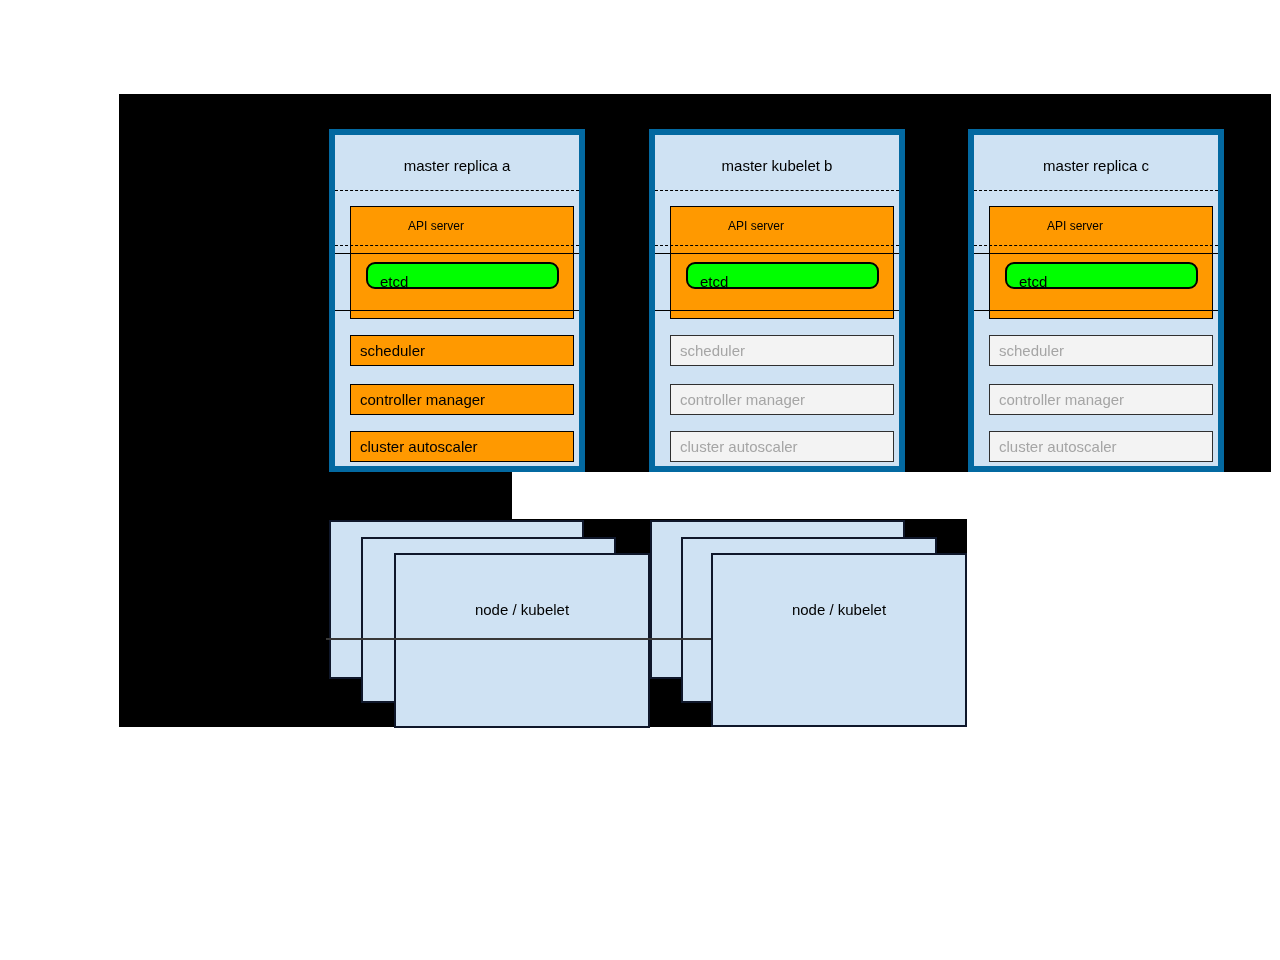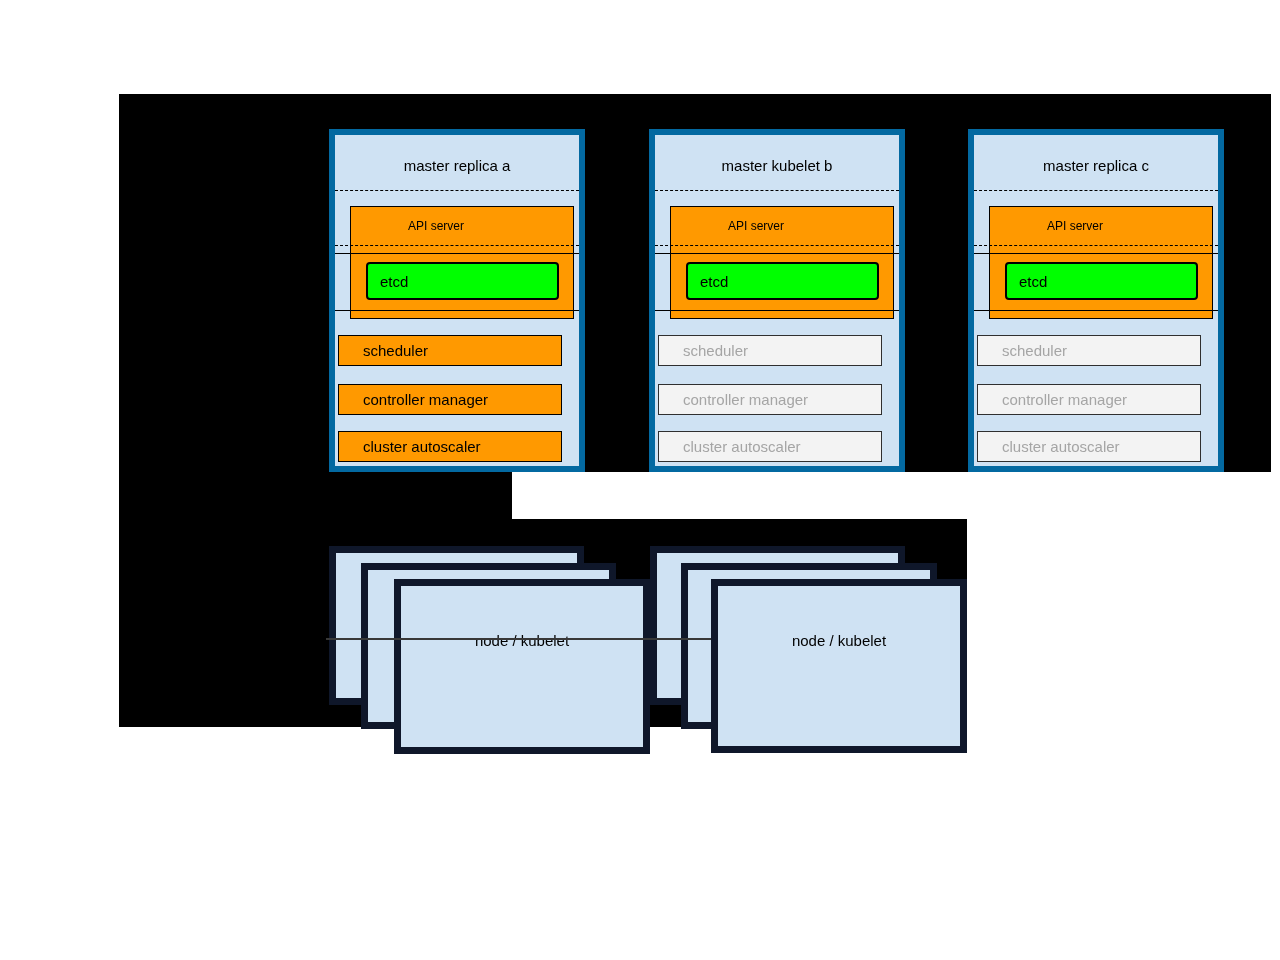--- a/index.html
+++ b/index.html
@@ -21,35 +21,35 @@
   }
   .hline{position:absolute;left:0;width:100%;height:0;}
   .hline.dashed{border-top:1px dashed #000;}
   .hline.solid{border-top:1px solid #000;}
   .apibox{
     position:absolute;left:15px;top:71px;width:224px;height:113px;
     background:#ff9900;border:1px solid #000;box-sizing:border-box;
   }
   .apibox .lbl{position:absolute;left:10px;top:12px;font-size:12px;margin-left:47px;}
   .etcd{
-    position:absolute;left:31px;top:127px;width:193px;height:38px;
-    background:#00ff00;border:2px solid #000;border-radius:4px;box-sizing:border-box;
+    position:absolute;left:31px;top:127px;width:193px;height:27px;
+    background:#00ff00;border:2px solid #000;border-radius:9px;box-sizing:border-box;
   }
   .etcd .lbl{position:absolute;left:12px;top:0;line-height:36px;font-size:15px;}
   .comp{
-    position:absolute;left:3px;width:224px;height:31px;box-sizing:border-box;
-    font-size:15px;line-height:29px;padding-left:24px;
+    position:absolute;left:15px;width:224px;height:31px;box-sizing:border-box;
+    font-size:15px;line-height:29px;padding-left:9px;
   }
   .comp.active{background:#ff9900;border:1px solid #000;color:#000;}
   .comp.inactive{background:#f3f3f3;border:1px solid #2f2f2f;color:#a5a5a5;}
   .comp.c1{top:200px;} .comp.c2{top:249px;} .comp.c3{top:296px;}
 
   
   .nodebox{
-    position:absolute;background:#cfe2f3;border:7px solid #0f172a;box-sizing:border-box;margin-top:26px;
+    position:absolute;background:#cfe2f3;border:2px solid #0f172a;box-sizing:border-box;
   }
   .nodebox .lbl{
     position:absolute;top:46px;left:0;width:100%;text-align:center;font-size:15px;
   }
   .stackline{position:absolute;left:326px;top:638px;width:386px;height:2px;background:#383838;}
 </style>
 </head>
 <body>
 
 <div id="canvas">

